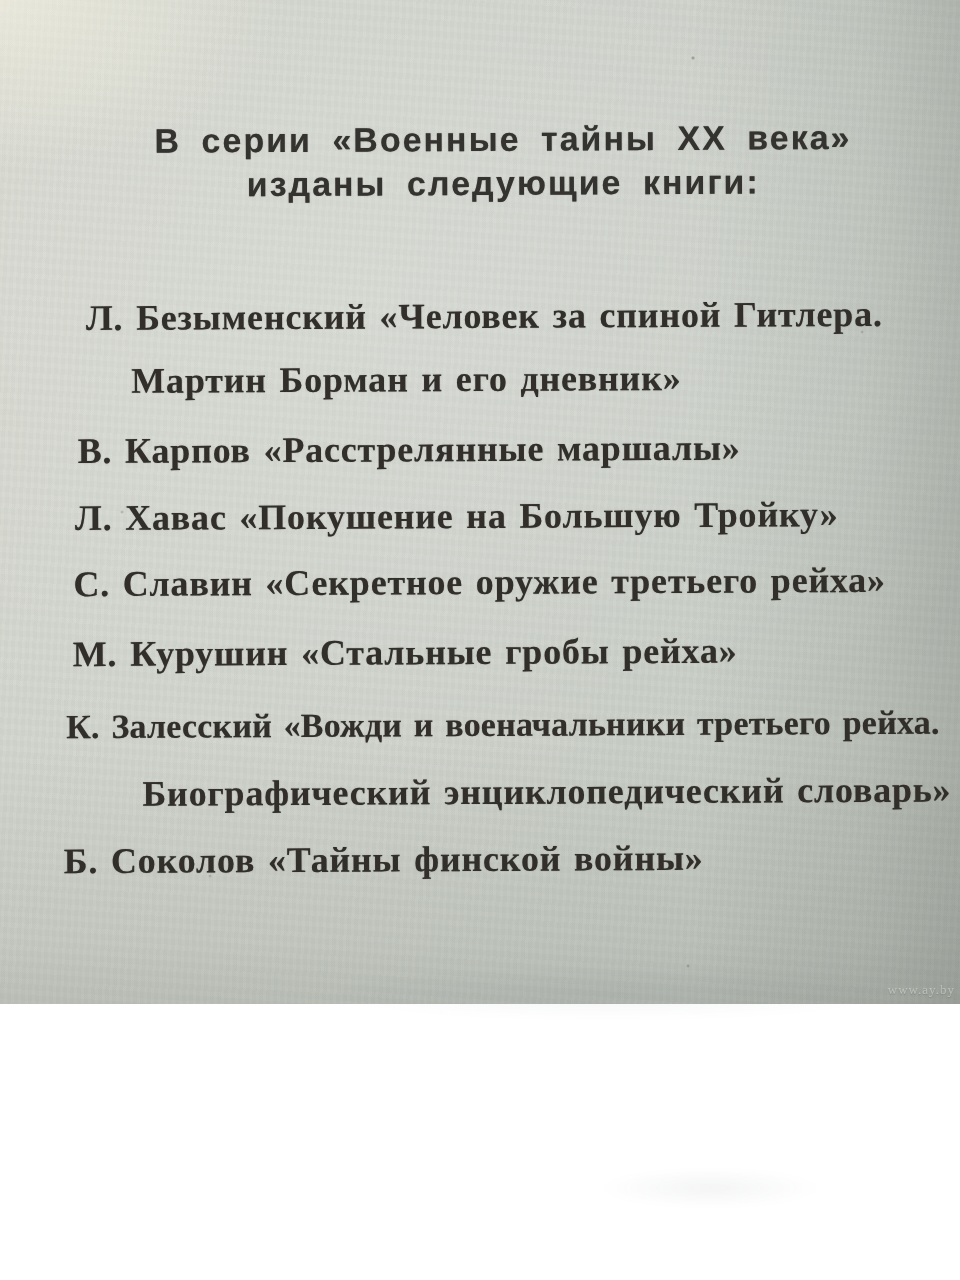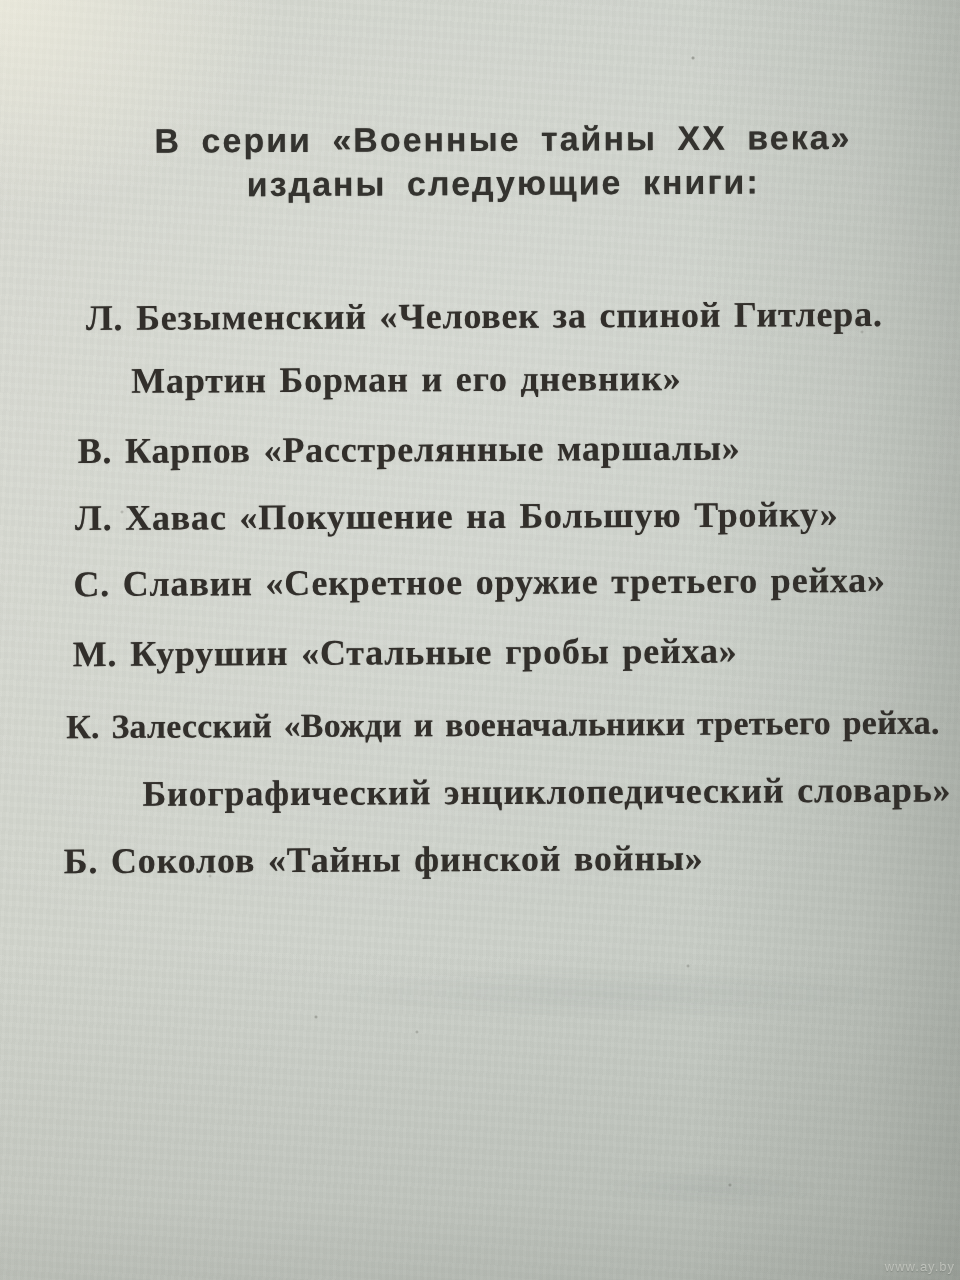--- a/index.html
+++ b/index.html
@@ -2,21 +2,21 @@
 <html lang="ru"><head>
 <meta charset="utf-8">
 <style>
   html,body{margin:0;padding:0;}
   body{
     width:960px;height:1280px;overflow:hidden;
     font-family:"Liberation Serif", serif;
   }
   
   .page{
-    position:relative;width:960px;height:1280px;
+    position:relative;width:960px;height:1004px;
     background-color:#ced2cb;
     background-image:
       
       radial-gradient(circle 1.6px at 693px 58px,  rgba(70,70,62,.55), transparent 2.2px),
       radial-gradient(circle 1.3px at 316px 1017px,rgba(70,70,62,.45), transparent 2px),
       radial-gradient(circle 1.4px at 417px 1032px,rgba(70,70,62,.40), transparent 2px),
       radial-gradient(circle 1.2px at 688px 966px, rgba(70,70,62,.38), transparent 2px),
       radial-gradient(circle 1.5px at 730px 1185px,rgba(70,70,62,.42), transparent 2.2px),
       radial-gradient(circle 1.2px at 122px 512px, rgba(70,70,62,.35), transparent 2px),
       radial-gradient(circle 1.2px at 862px 332px, rgba(70,70,62,.30), transparent 2px),
@@ -76,21 +76,21 @@
   .l3{left:78px; top:428px;}
   .l4{left:75px; top:495px;}
   .l5{left:73px; top:561px;}
   .l6{left:72px; top:631px;}
   .l7{left:65px; top:703px;}
   .l8{left:141px;top:771px;}
   .l9{left:62px; top:838px;}
   
   .watermark{
     position:absolute;right:5px;bottom:6px;
-    font-family:Liberation Sans, sans-serif;
+    font-family:Liberation Serif, serif;
     font-size:13px;letter-spacing:1px;
     color:rgba(250,250,244,.42);
     text-shadow:0 1px 1px rgba(90,95,90,.35);
   }
 </style>
 </head>
 <body>
 
 <div class="page">
 

